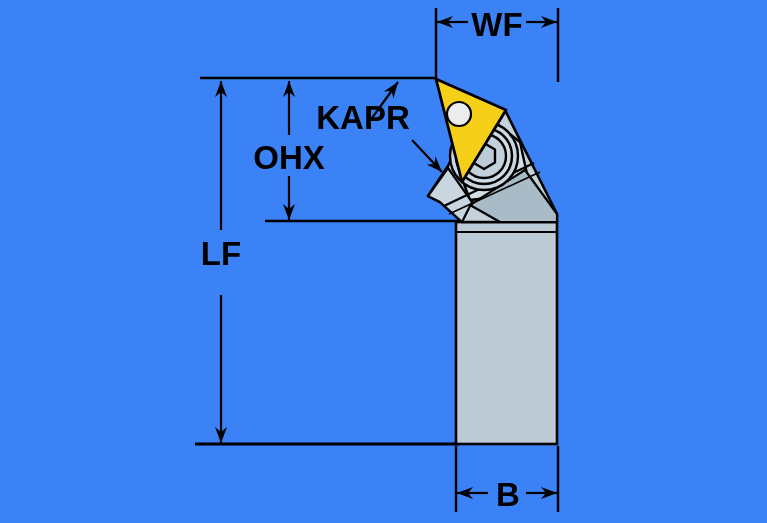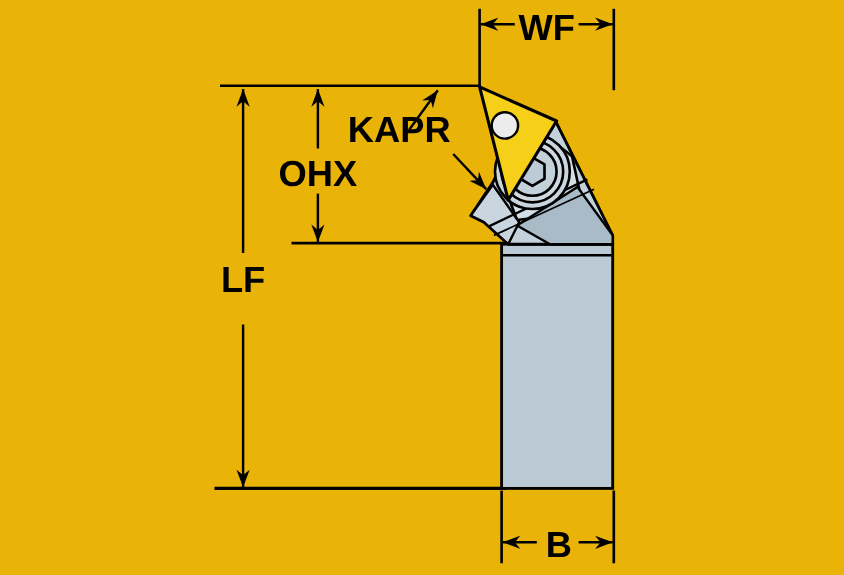--- a/index.html
+++ b/index.html
@@ -7,21 +7,21 @@
     padding: 0;
     background: #ffffff;
   }
   body {
     font-family: "Liberation Sans", sans-serif;
   }
   #drawing-root {
     position: relative;
     width: 767px;
     height: 523px;
-    background: #eab308;
+    background: #3b82f6;
     overflow: hidden;
   }
   #drawing-svg {
     display: block;
     width: 767px;
     height: 523px;
   }
   .dim-label {
     font-family: "Liberation Sans", sans-serif;
     font-weight: bold;

